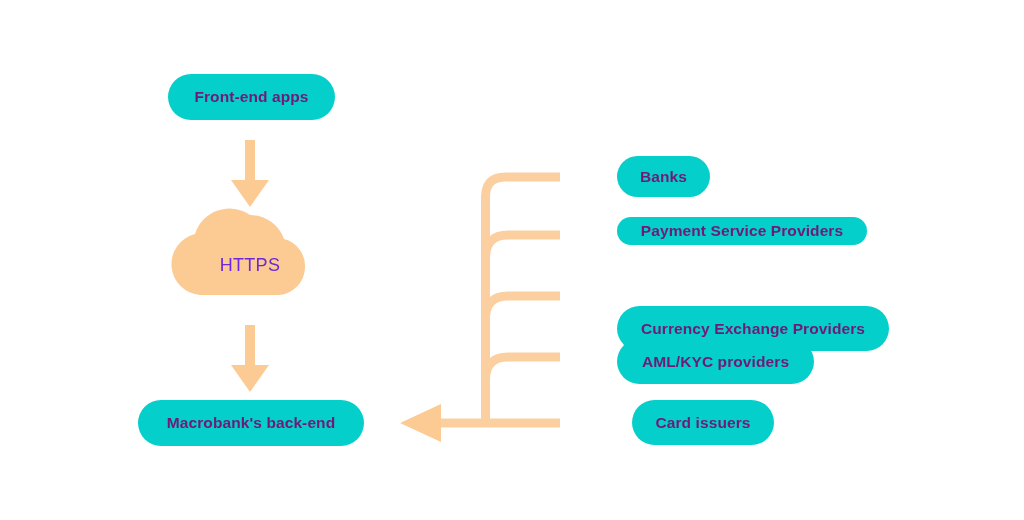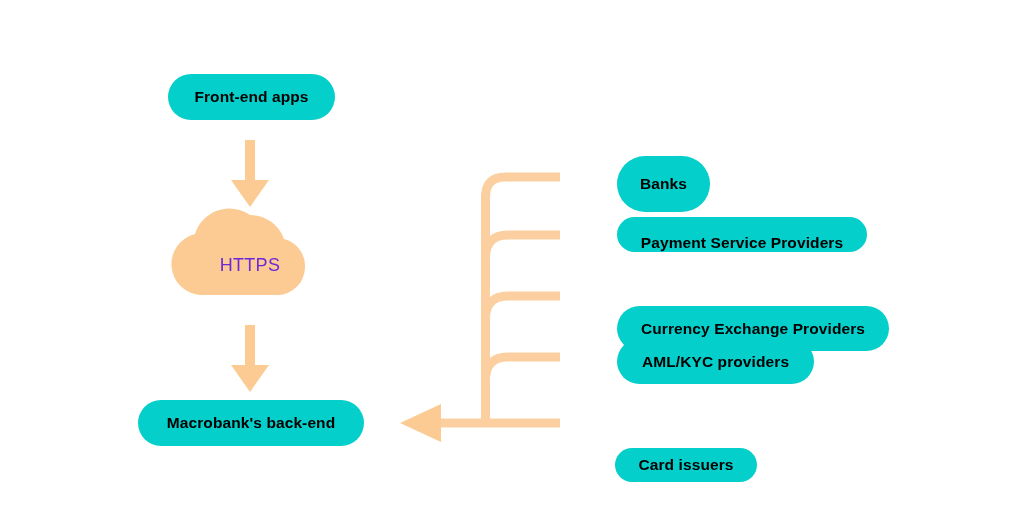--- a/index.html
+++ b/index.html
@@ -27,21 +27,21 @@
     height: 520px;
   }
   .node {
     position: absolute;
     display: flex;
     align-items: center;
     justify-content: center;
     box-sizing: border-box;
     background: #05CFCB;
     border-radius: 999px;
-    color: #000000;
+    color: #701a75;
     font-size: 15.5px;
     font-weight: 700;
     letter-spacing: 0.1px;
     white-space: nowrap;
     padding: 0 24px;
   }
   .cloud-label {
     position: absolute;
     display: flex;
     align-items: center;
@@ -104,33 +104,33 @@
   </div>
 
   <div class="cloud-label" style="left:200px; top:248px; width:100px; height:34px;">
     <span>HTTPS</span>
   </div>
 
   <div class="node" style="left:138px; top:400px; width:226px; height:46px;">
     <span>Macrobank's back-end</span>
   </div>
 
-  <div class="node" style="left:617px; top:156px; width:93px; height:56px;">
+  <div class="node" style="left:617px; top:156px; width:93px; height:41px;">
     <span>Banks</span>
   </div>
 
-  <div class="node" style="left:617px; top:217px; width:250px; height:35px;align-items:flex-end;">
+  <div class="node" style="left:617px; top:217px; width:250px; height:28px;">
     <span>Payment Service Providers</span>
   </div>
 
   <div class="node" style="left:617px; top:278px; width:272px; height:45px;margin-top:28px;">
     <span>Currency Exchange Providers</span>
   </div>
 
   <div class="node" style="left:617px; top:339px; width:197px; height:45px;">
     <span>AML/KYC providers</span>
   </div>
 
-  <div class="node" style="left:615px; top:400px; width:142px; height:34px;margin-top:48px;">
+  <div class="node" style="left:632px; top:400px; width:142px; height:45px;">
     <span>Card issuers</span>
   </div>
 
 </div>
 
 </body></html>

